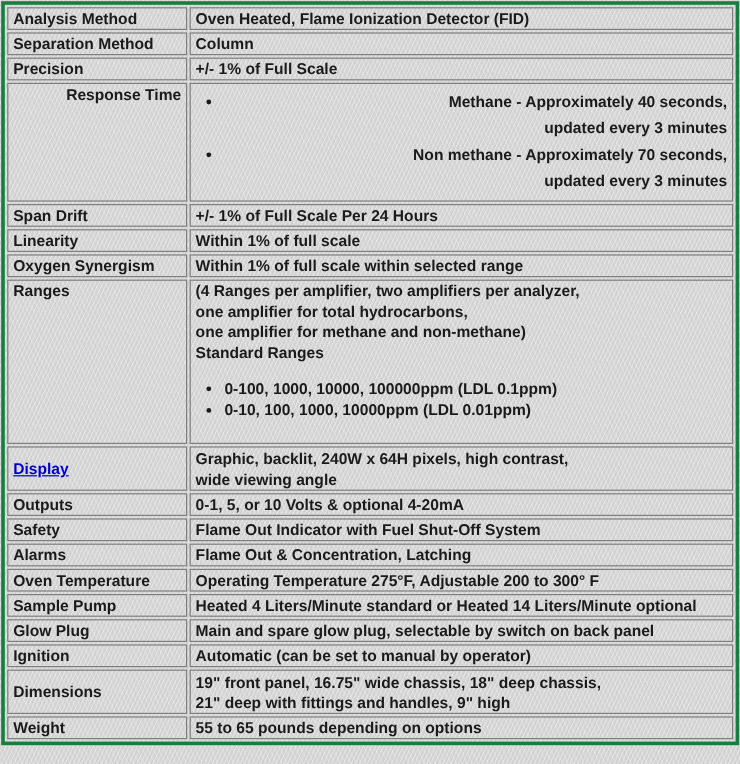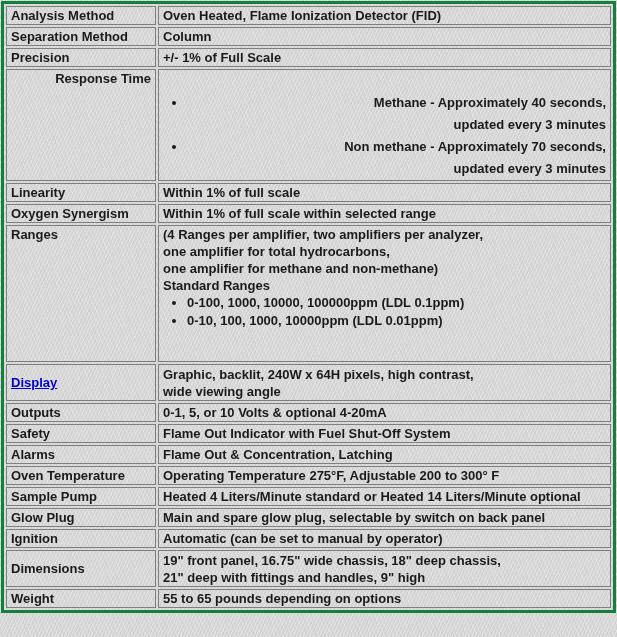--- a/index.html
+++ b/index.html
@@ -43,23 +43,23 @@
   tr[data-row="display"] td,
   tr[data-row="dimensions"] td { height: 35px; }
   td a {
     font-weight: bold;
   }
   ul.bullets {
     list-style: disc;
     margin: 0;
     padding-left: 24px;
   }
-  ul.bullets--response-time { margin-top: 22px; }
+  ul.bullets--response-time { margin-top: 4px; }
   ul.bullets--response-time li { line-height: 22px; }
-  ul.bullets--ranges { }
+  ul.bullets--ranges { margin-top: 13px; }
   ul.bullets--ranges li { line-height: 18px; }
 </style>
 </head>
 <body>
 
 <table class="specs">
   <colgroup>
     <col class="col-label">
     <col class="col-value">
   </colgroup>
@@ -77,20 +77,24 @@
         <td>+/- 1% of Full Scale</td>
       </tr>
       <tr data-row="response-time">
         <td>Response Time</td>
         <td>
           <ul class="bullets bullets--response-time">
             <li>Methane - Approximately 40 seconds,<br>updated every 3 minutes</li>
             <li>Non methane - Approximately 70 seconds,<br>updated every 3 minutes</li>
           </ul>
         </td>
+      </tr>
+      <tr data-row="span-drift">
+        <td>Span Drift</td>
+        <td>+/- 1% of Full Scale Per 24 Hours</td>
       </tr>
       <tr data-row="linearity">
         <td>Linearity</td>
         <td>Within 1% of full scale</td>
       </tr>
       <tr data-row="oxygen-synergism">
         <td>Oxygen Synergism</td>
         <td>Within 1% of full scale within selected range</td>
       </tr>
       <tr data-row="ranges">

